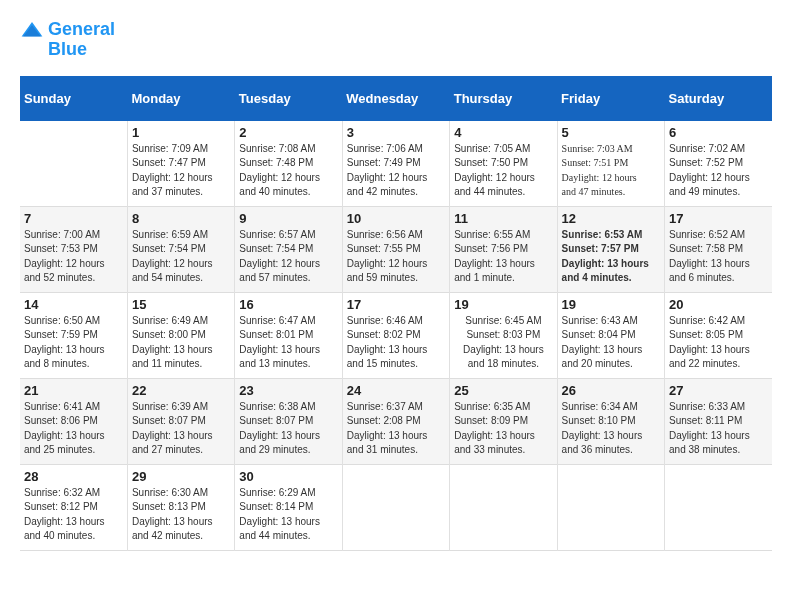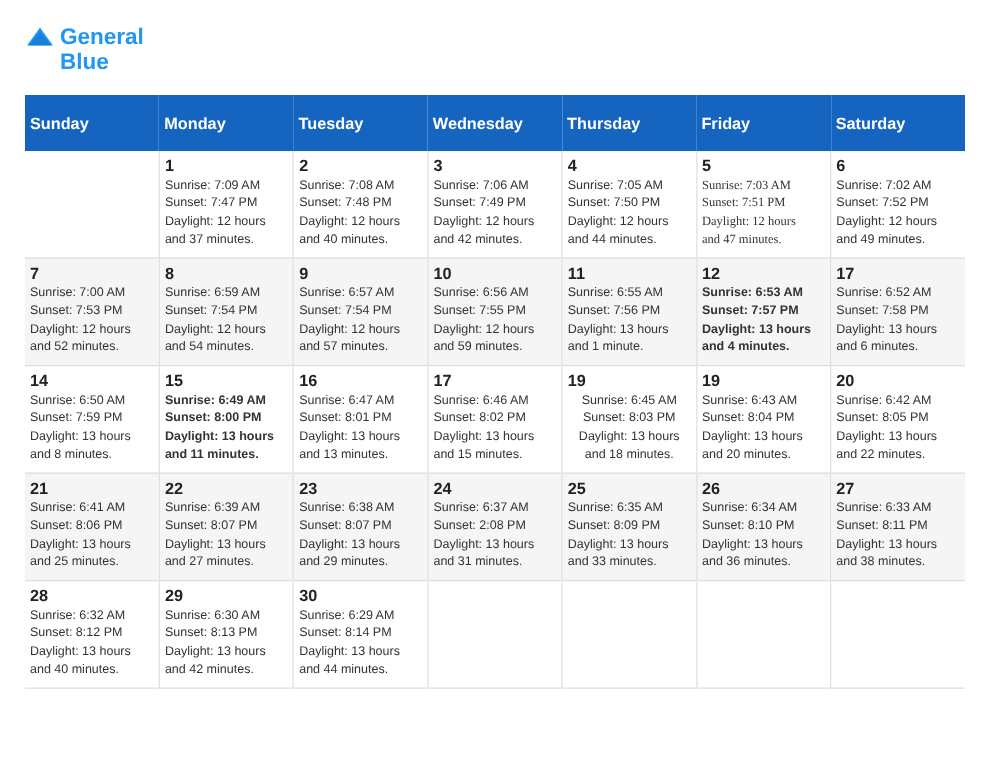--- a/index.html
+++ b/index.html
@@ -226,21 +226,21 @@
       <tr>
         <td>
           <span class="day-num">14</span>
           <div class="day-info" style="white-space: pre-line;">Sunrise: 6:50 AM
 Sunset: 7:59 PM
 Daylight: 13 hours
 and 8 minutes.</div>
         </td>
         <td>
           <span class="day-num">15</span>
-          <div class="day-info" style="white-space: pre-line; font-weight: bold;">Sunrise: 6:49 AM
+          <div class="day-info" style="white-space: pre-line;">Sunrise: 6:49 AM
 Sunset: 8:00 PM
 Daylight: 13 hours
 and 11 minutes.</div>
         </td>
         <td>
           <span class="day-num">16</span>
           <div class="day-info" style="white-space: pre-line;">Sunrise: 6:47 AM
 Sunset: 8:01 PM
 Daylight: 13 hours
 and 13 minutes.</div>

